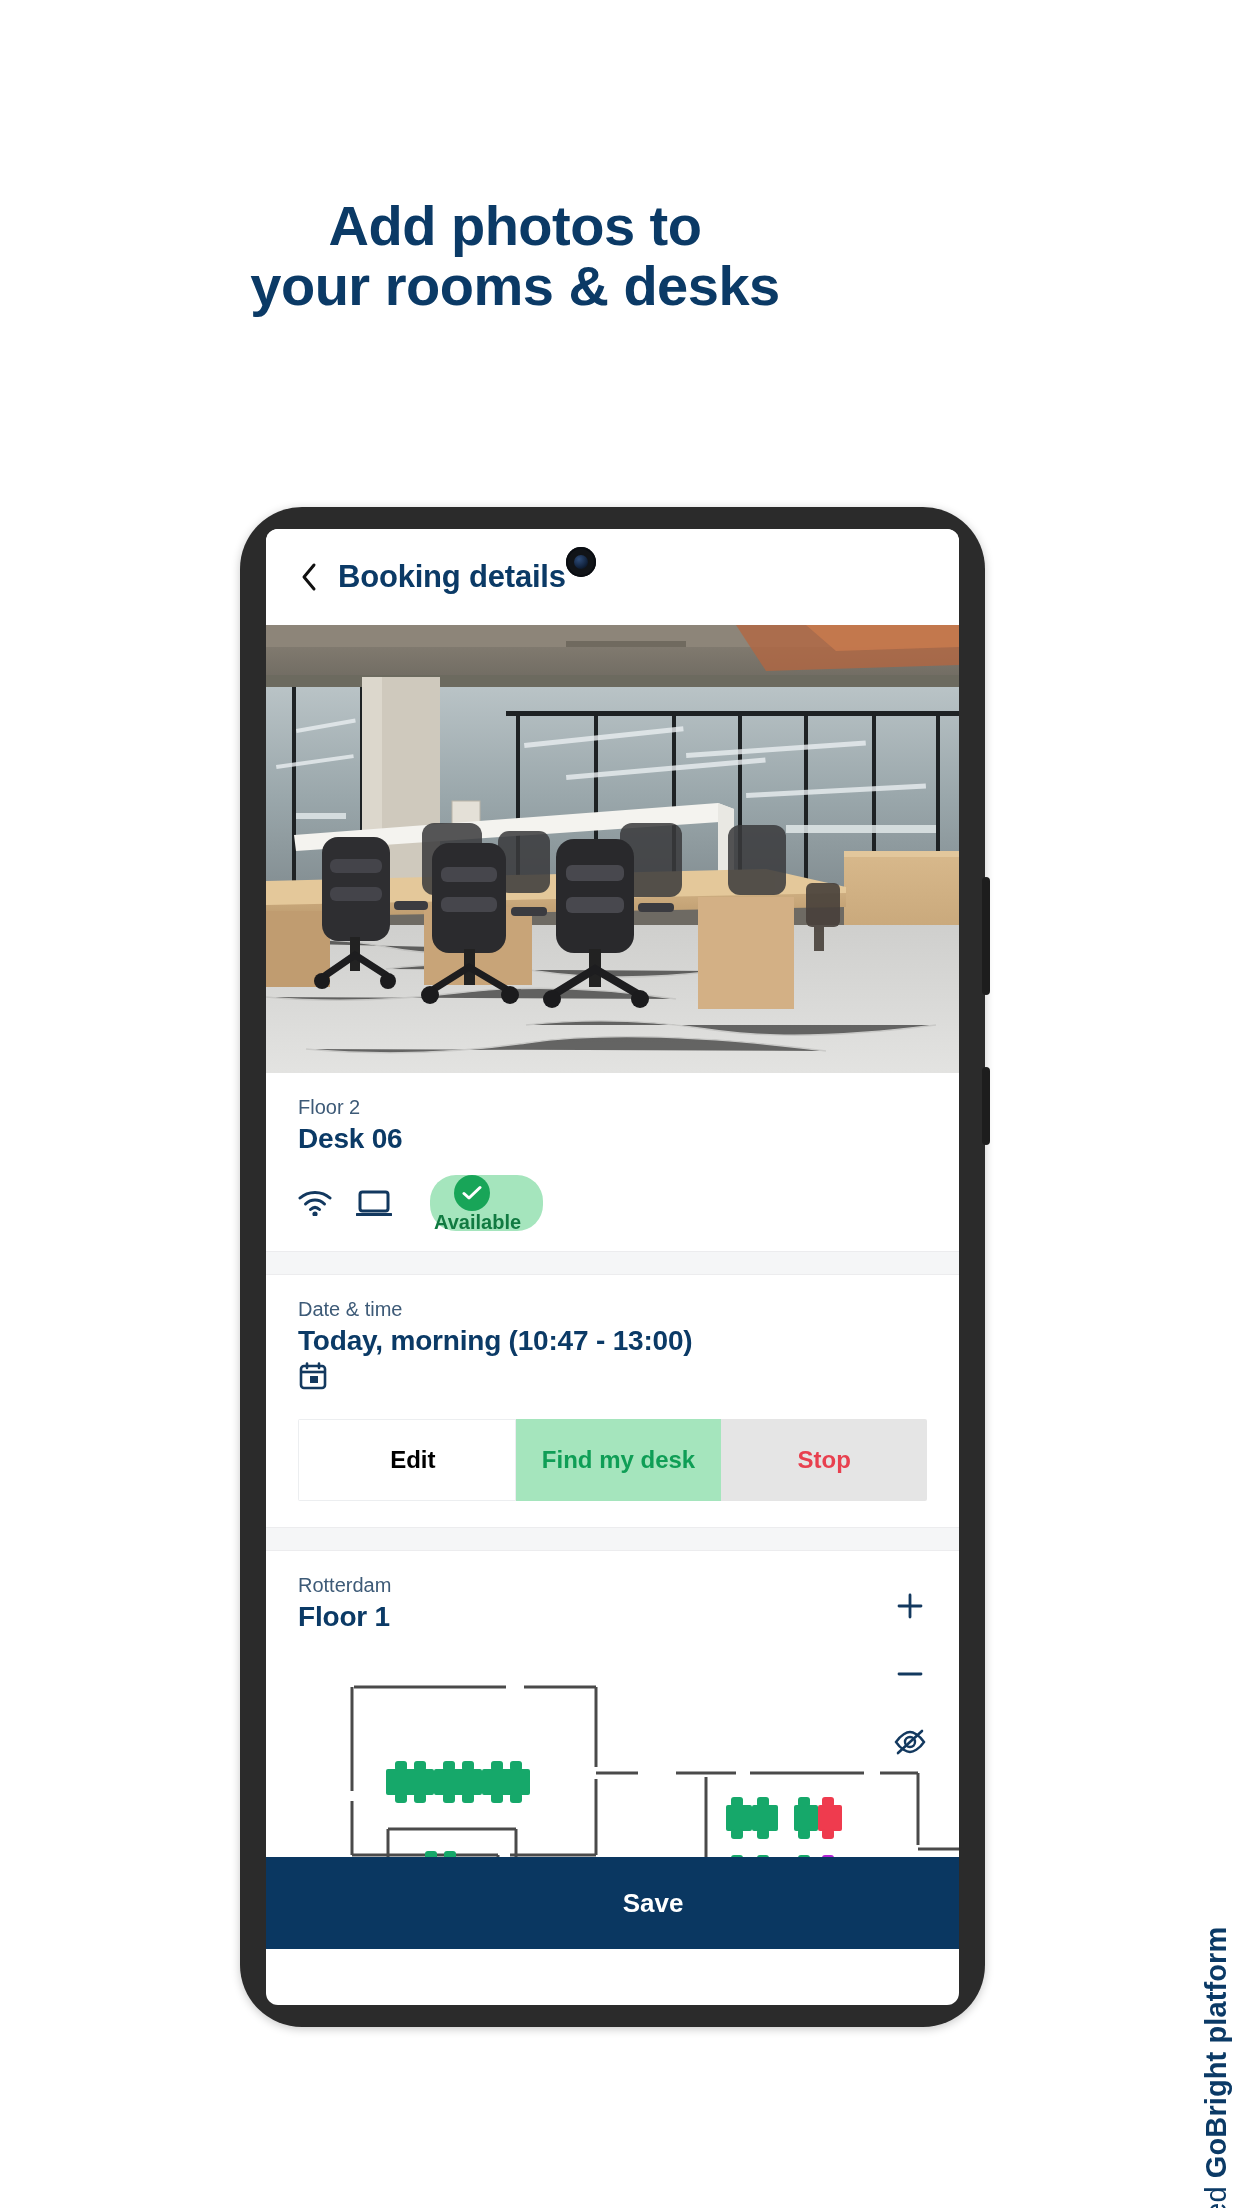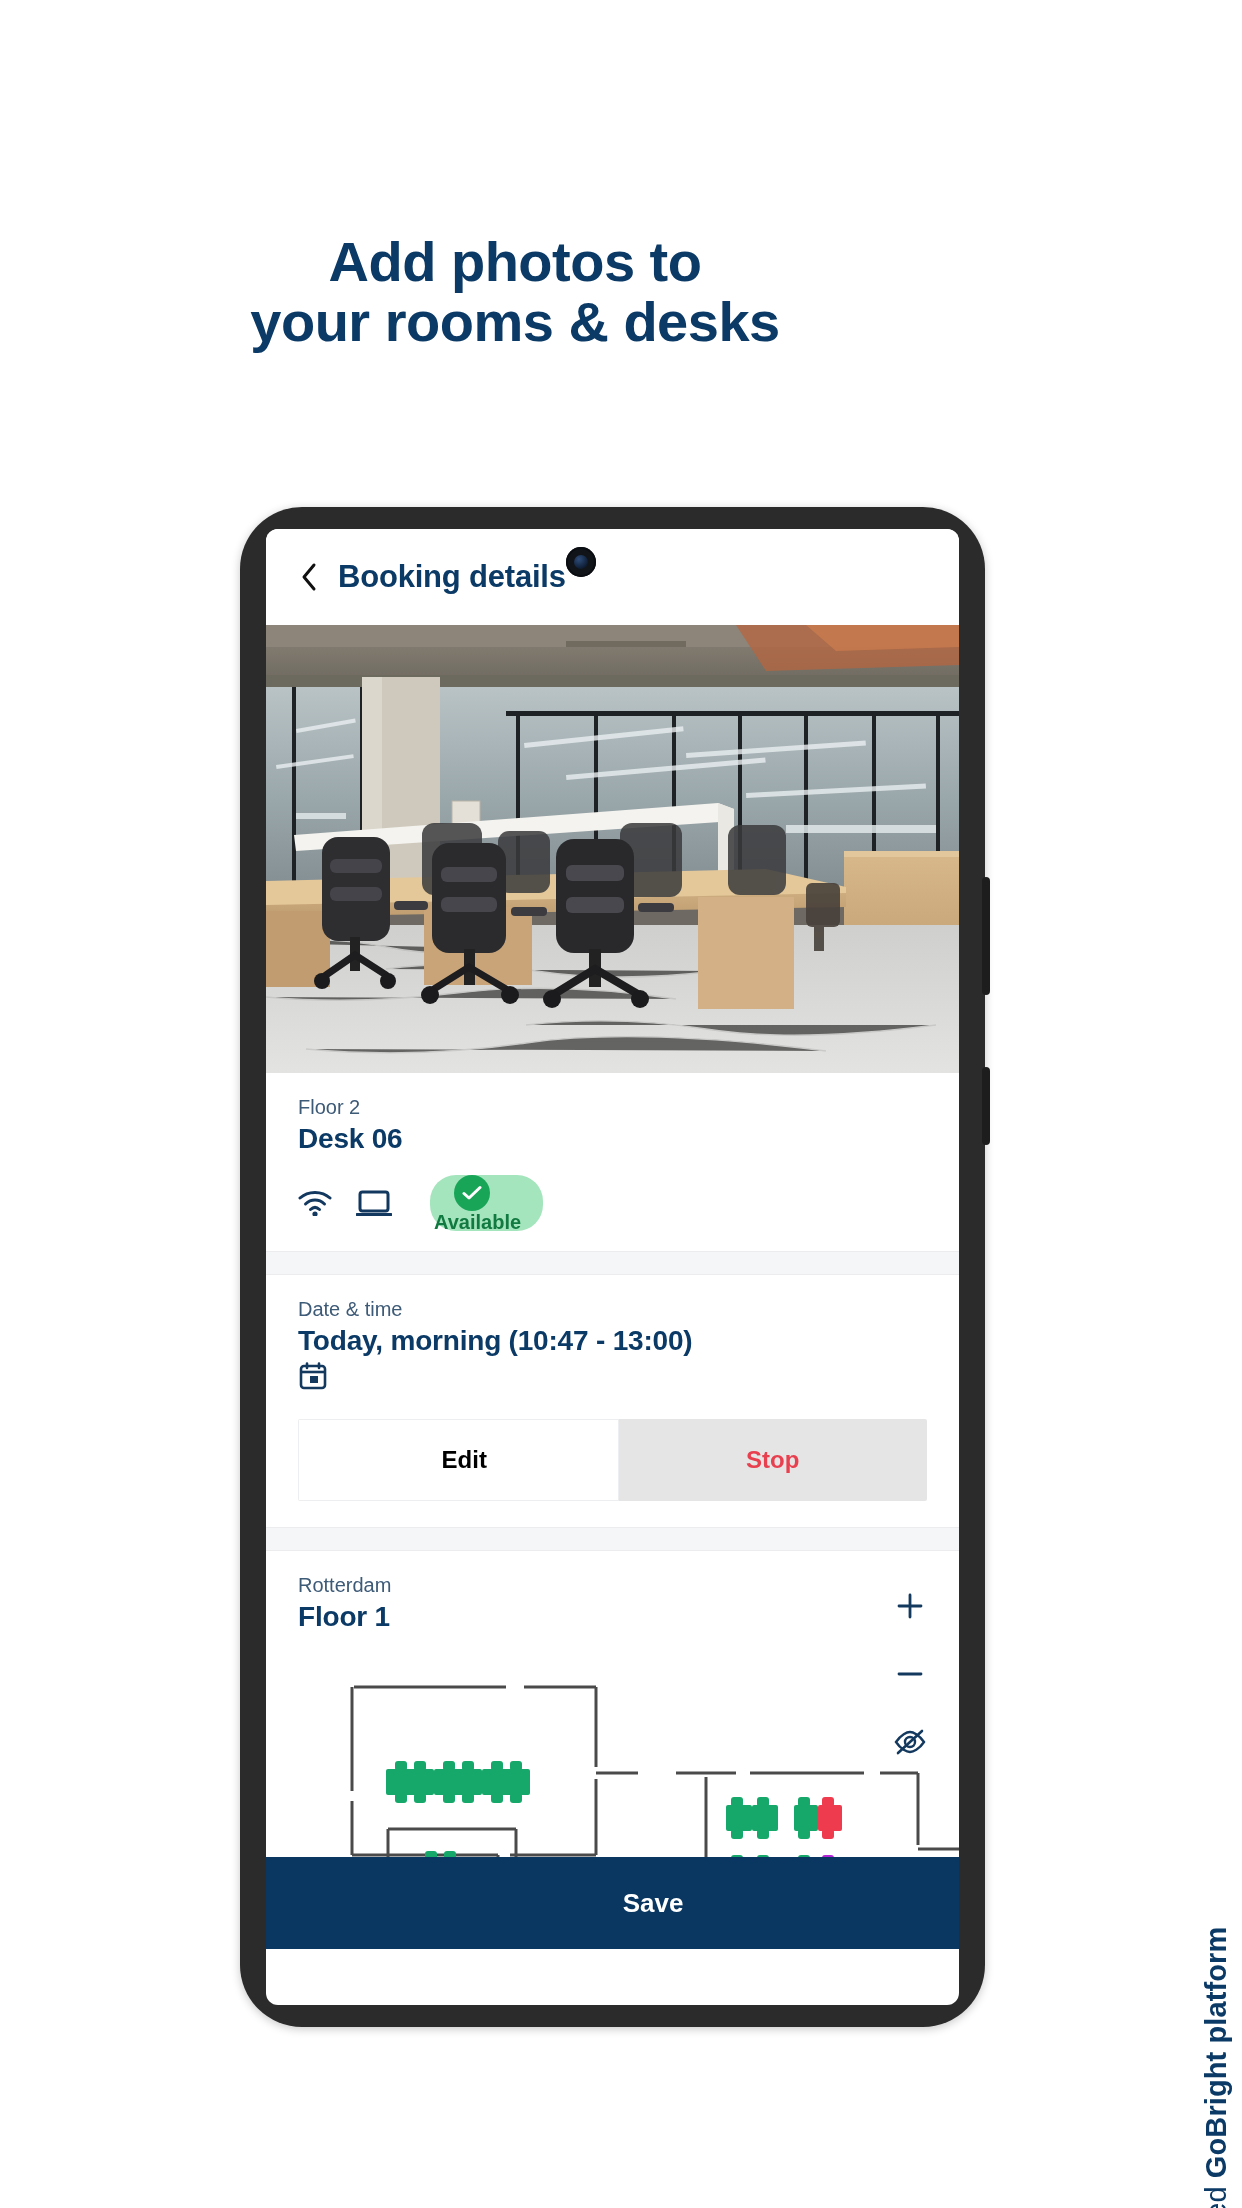--- a/index.html
+++ b/index.html
@@ -14,21 +14,20 @@
   
   .headline {
     position: absolute;
     top: 196px; left: 0; width: 1030px;
     text-align: center;
     color: #0b3a66;
     font-size: 56px;
     font-weight: 700;
     line-height: 1.08;
     letter-spacing: -0.5px;
-    margin-top: 36px;
   }
   .headline .l2 { display: block; }
 
   
   .phone {
     position: absolute;
     left: 240px; top: 507px;
     width: 745px; height: 1520px;
     background: #2b2b2b;
     border-radius: 62px;
@@ -363,20 +362,21 @@
               <rect x="3" y="5" width="24" height="22" rx="3" stroke="#13395f" stroke-width="2.6"></rect>
               <path d="M3 11 H27" stroke="#13395f" stroke-width="2.6"></path>
               <path d="M9 2.5 V7 M21 2.5 V7" stroke="#13395f" stroke-width="2.6" stroke-linecap="round"></path>
               <rect x="12" y="15" width="8" height="7" fill="#13395f"></rect>
             </svg>
           </span>
         </div>
 
         <div class="actions">
           <div class="act edit">Edit</div>
+          <div class="act find">Find my desk</div>
           <div class="act stop">Stop</div>
         </div>
       </div>
 
       <div class="divider"></div>
 
       <div class="map-wrap">
         <div class="label-sm">Rotterdam</div>
         <div class="label-lg">Floor 1</div>
 

